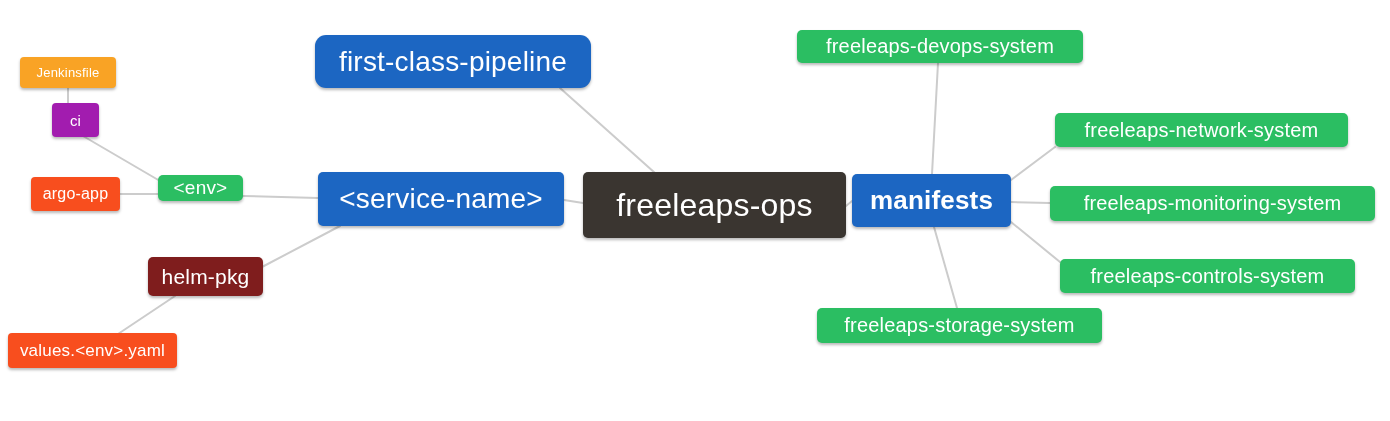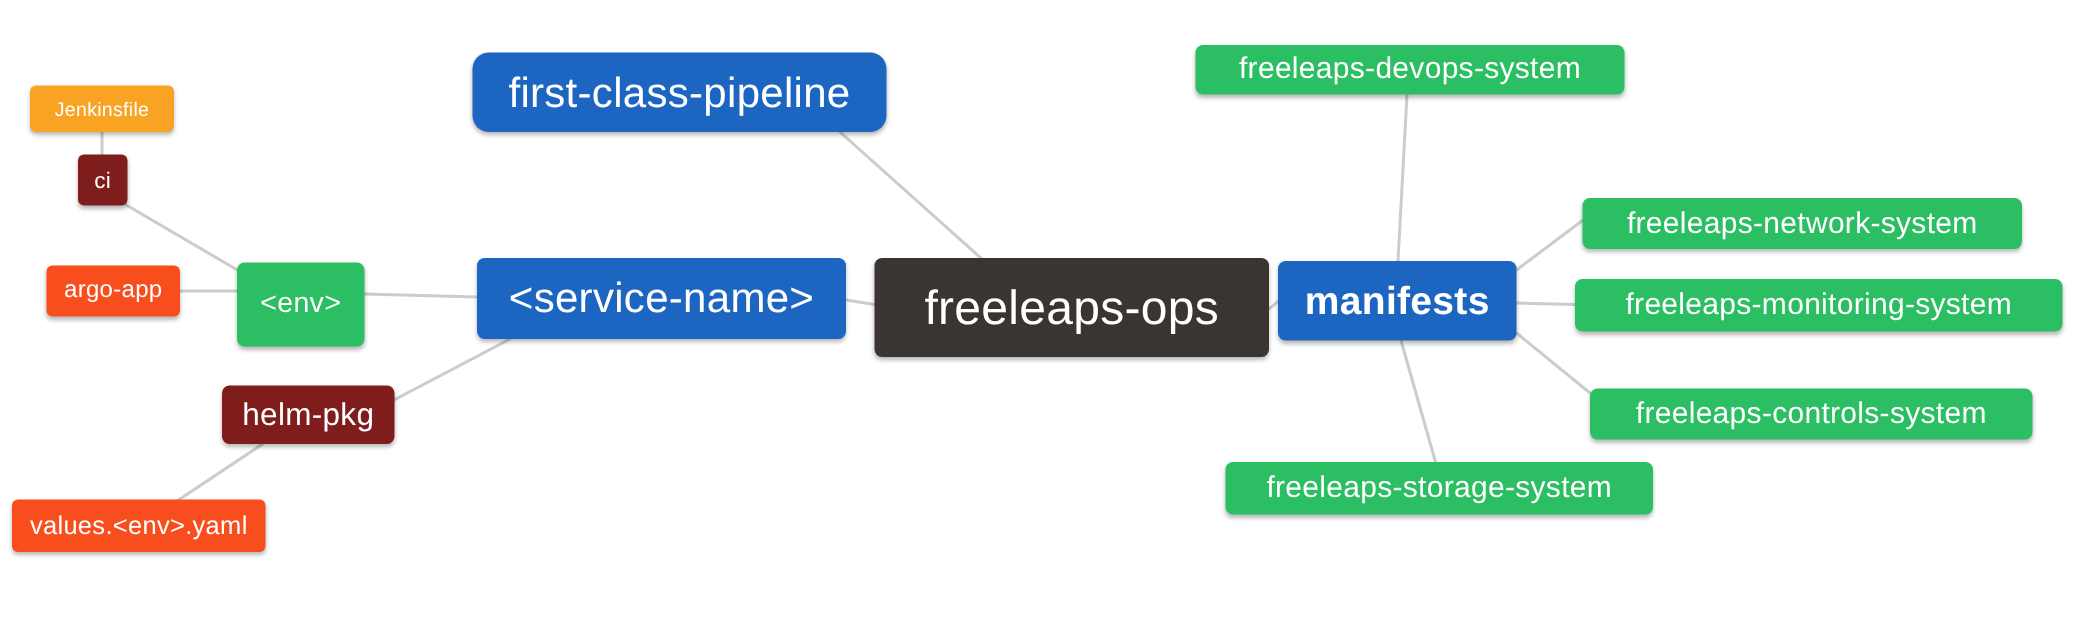--- a/index.html
+++ b/index.html
@@ -55,28 +55,28 @@
       <line x1="564" y1="200" x2="583" y2="203"></line>
       <line x1="846" y1="206" x2="852" y2="201"></line>
       <line x1="938" y1="63" x2="932" y2="174"></line>
       <line x1="1011" y1="180" x2="1055" y2="147"></line>
       <line x1="1011" y1="202" x2="1050" y2="203"></line>
       <line x1="1011" y1="222" x2="1060" y2="262"></line>
       <line x1="934" y1="227" x2="957" y2="308"></line>
     </svg>
   <div id="nodes">
       <div class="node" style="left: 20px; top: 27px; width: 96px; height: 31px; background: rgb(249, 163, 37); font-size: 13px; border-radius: 4px; color: rgb(255, 255, 255); margin-top: 30px;">Jenkinsfile</div>
-      <div class="node" style="left: 52px; top: 103px; width: 33px; height: 34px; background: #7f1d1d; font-size: 15px; border-radius: 4px; color: rgb(255, 255, 255);">ci</div>
+      <div class="node" style="left: 52px; top: 103px; width: 47px; height: 34px; background: #a21caf; font-size: 15px; border-radius: 4px; color: rgb(255, 255, 255);">ci</div>
       <div class="node" style="left: 31px; top: 177px; width: 89px; height: 34px; background: rgb(248, 78, 30); font-size: 16px; border-radius: 4px; color: rgb(255, 255, 255);">argo-app</div>
-      <div class="node" style="left: 158px; top: 175px; width: 85px; height: 56px; background: rgb(43, 190, 98); font-size: 19px; border-radius: 5px; color: rgb(255, 255, 255); text-align: center;">&lt;env&gt;</div>
+      <div class="node" style="left: 158px; top: 175px; width: 85px; height: 26px; background: rgb(43, 190, 98); font-size: 19px; border-radius: 5px; color: rgb(255, 255, 255); text-align: center;">&lt;env&gt;</div>
       <div class="node" style="left: 148px; top: 257px; width: 115px; height: 39px; background: #7f1d1d; font-size: 21px; border-radius: 5px; color: rgb(255, 255, 255);">helm-pkg</div>
       <div class="node" style="left: 8px; top: 333px; width: 169px; height: 35px; background: rgb(248, 78, 30); font-size: 17px; border-radius: 4px; color: rgb(255, 255, 255);">values.&lt;env&gt;.yaml</div>
       <div class="node" style="left: 315px; top: 35px; width: 276px; height: 53px; background: rgb(28, 102, 194); font-size: 28px; border-radius: 11px; color: rgb(255, 255, 255);">first-class-pipeline</div>
       <div class="node" style="left: 318px; top: 172px; width: 246px; height: 54px; background: rgb(28, 102, 194); font-size: 28px; border-radius: 5px; color: rgb(255, 255, 255);">&lt;service-name&gt;</div>
       <div class="node" style="left: 583px; top: 172px; width: 263px; height: 66px; background: rgb(58, 53, 48); font-size: 32px; border-radius: 5px; color: rgb(255, 255, 255);">freeleaps-ops</div>
       <div class="node" style="left: 852px; top: 174px; width: 159px; height: 53px; background: rgb(28, 102, 194); font-size: 26px; border-radius: 5px; color: rgb(255, 255, 255); font-weight: bold;">manifests</div>
       <div class="node" style="left: 797px; top: 30px; width: 286px; height: 33px; background: rgb(43, 190, 98); font-size: 20px; border-radius: 5px; color: rgb(255, 255, 255);">freeleaps-devops-system</div>
-      <div class="node" style="left: 1055px; top: 113px; width: 293px; height: 34px; background: rgb(43, 190, 98); font-size: 20px; border-radius: 5px; color: rgb(255, 255, 255); margin-top: 19px;">freeleaps-network-system</div>
+      <div class="node" style="left: 1055px; top: 113px; width: 293px; height: 34px; background: rgb(43, 190, 98); font-size: 20px; border-radius: 5px; color: rgb(255, 255, 255);">freeleaps-network-system</div>
       <div class="node" style="left: 1050px; top: 186px; width: 325px; height: 35px; background: rgb(43, 190, 98); font-size: 20px; border-radius: 5px; color: rgb(255, 255, 255);">freeleaps-monitoring-system</div>
       <div class="node" style="left: 1060px; top: 259px; width: 295px; height: 34px; background: rgb(43, 190, 98); font-size: 20px; border-radius: 5px; color: rgb(255, 255, 255);">freeleaps-controls-system</div>
       <div class="node" style="left: 817px; top: 308px; width: 285px; height: 35px; background: rgb(43, 190, 98); font-size: 20px; border-radius: 5px; color: rgb(255, 255, 255);">freeleaps-storage-system</div>
     </div>
 </div>
 
 </body></html>

